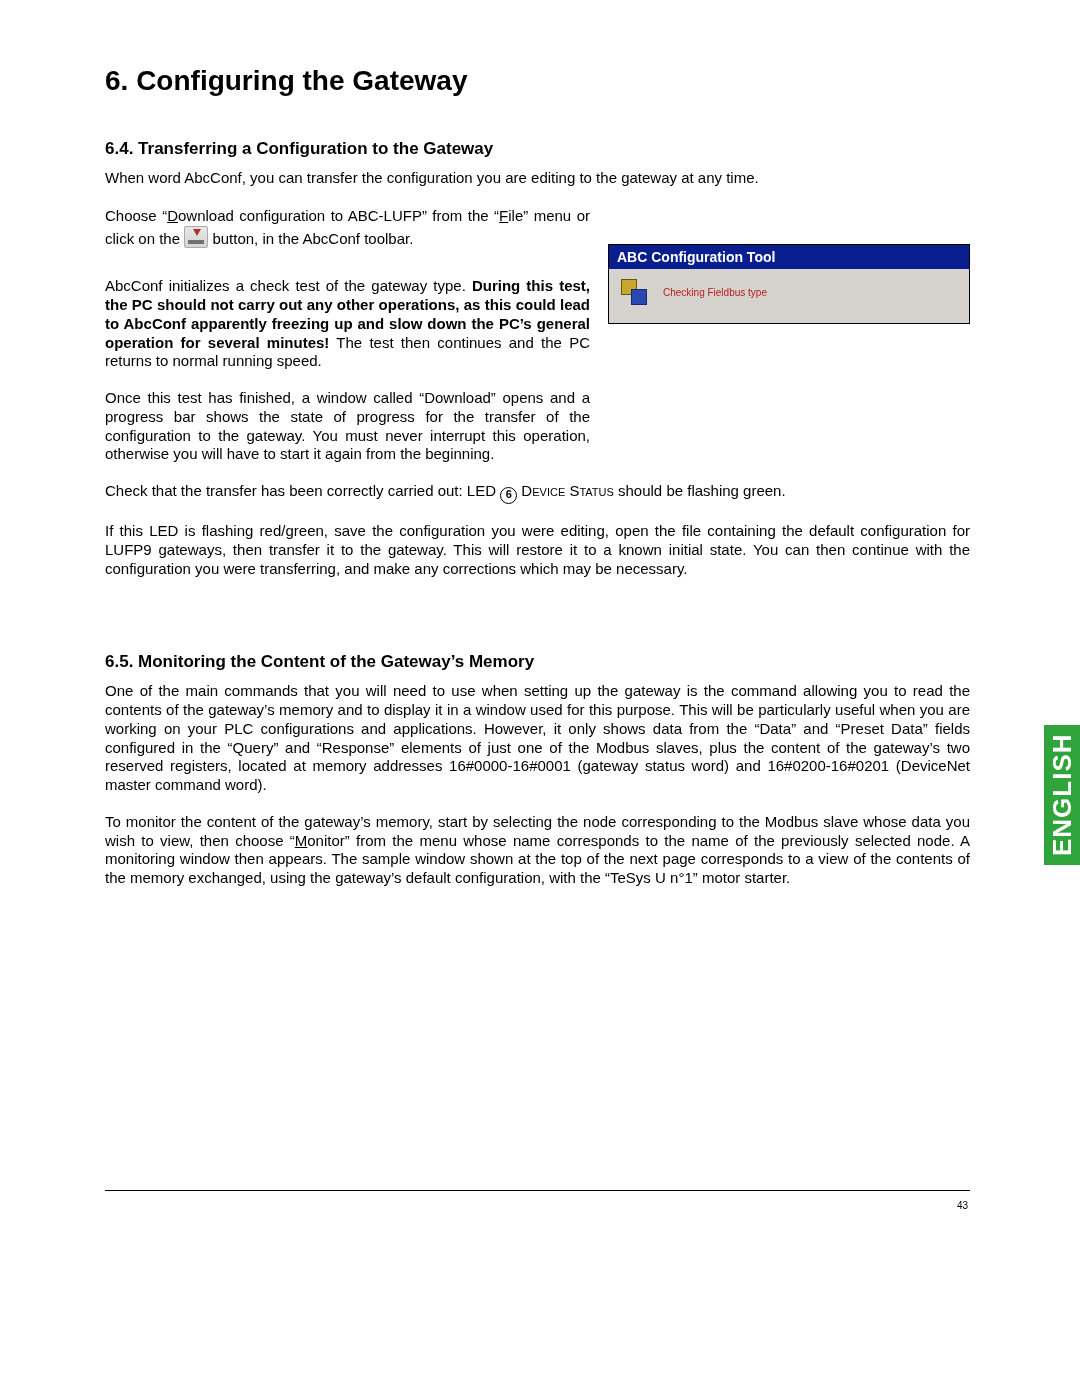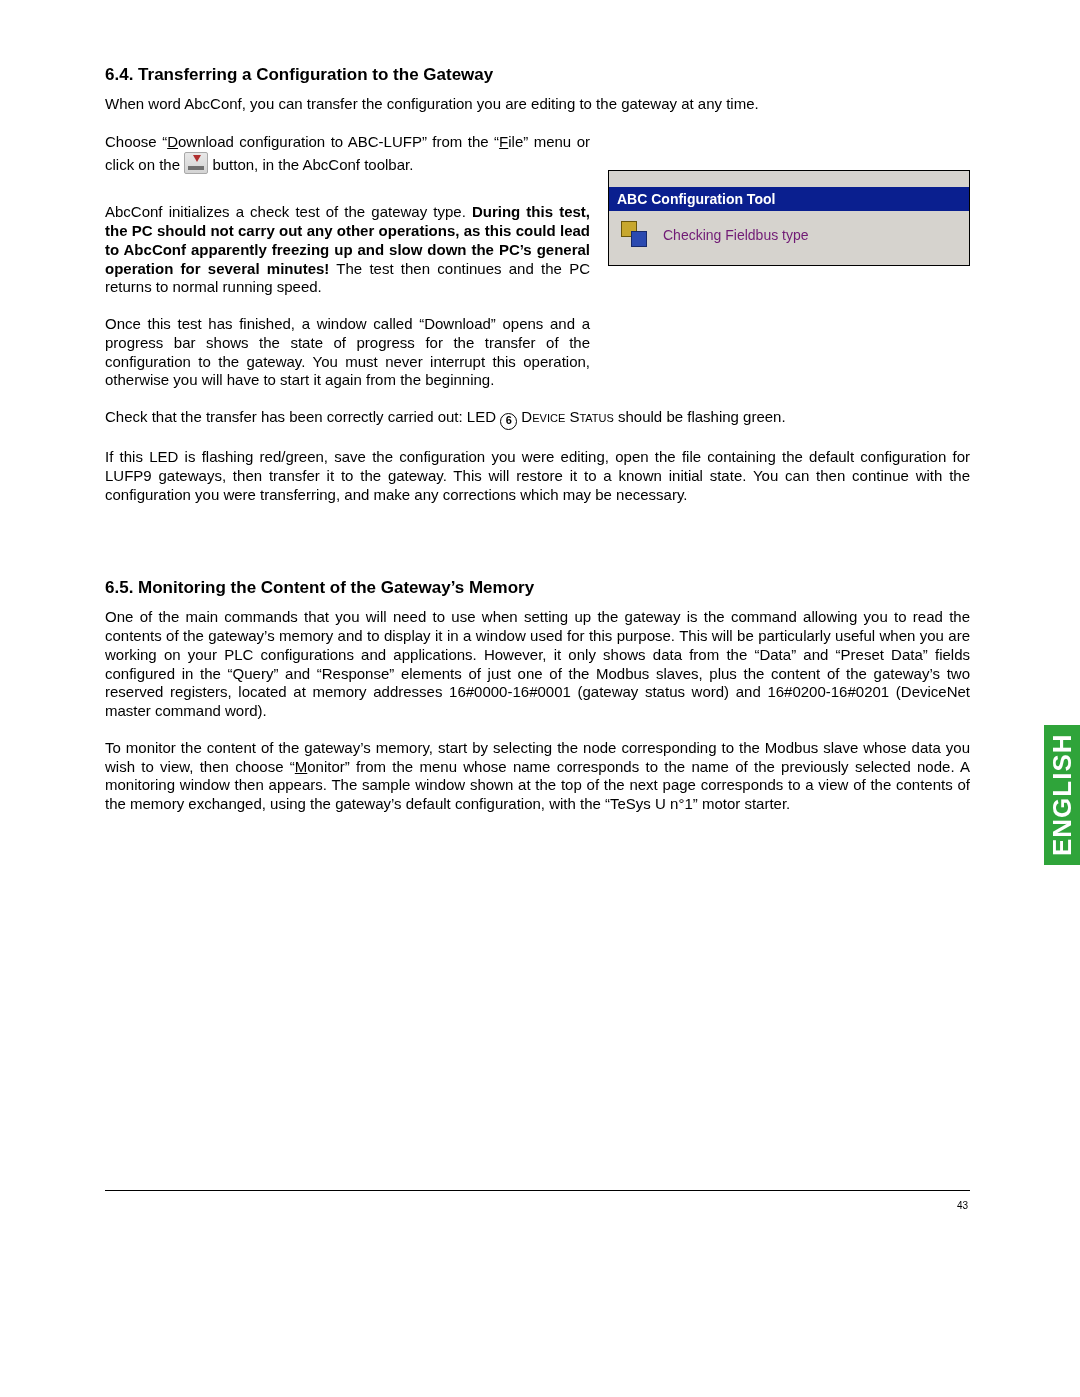--- a/index.html
+++ b/index.html
@@ -81,26 +81,25 @@
     border: 1px solid #000;
     background: #d6d3ce;
     font-family: Tahoma, Arial, sans-serif;
   }
   .win-title {
     background: #0a1f8f;
     color: #fff;
     font-weight: bold;
     font-size: 14px;
     padding: 4px 8px;
-    margin-top: 16px;
   }
   .win-body {
     padding: 10px 12px 16px;
-    font-size: 14px;
-    color: #701a75;
+    font-size: 10px;
+    color: #b91c1c;
     display: flex;
     align-items: center;
     gap: 14px;
   }
   .win-ico {
     width: 28px; height: 28px;
     position: relative;
   }
   .win-ico .sq {
     position: absolute;
@@ -175,20 +174,21 @@
     font-size: 10px;
   }
   u.menu { text-decoration: underline; }
   .mb28 { margin-bottom: 28px; }
   .mt74 { margin-top: 74px; }
 </style>
 </head>
 <body>
 
 <div class="page">
+  <div class="chapter-title">6. Configuring the Gateway</div>
 
   <div class="section-title">6.4. Transferring  a Configuration to the Gateway</div>
 
   <div class="para">When word AbcConf, you can transfer the configuration you are editing to the gateway at any time.</div>
 
   <div class="two-col">
     <div class="left-col">
       <div class="inline-line just mb28">
         <span>Choose “</span><u class="menu">D</u><span>ownload configuration to ABC-LUFP” from the “</span><u class="menu">F</u><span>ile” menu or click on the </span><span class="dl-icon"></span><span> button, in the AbcConf toolbar.</span>
       </div>

